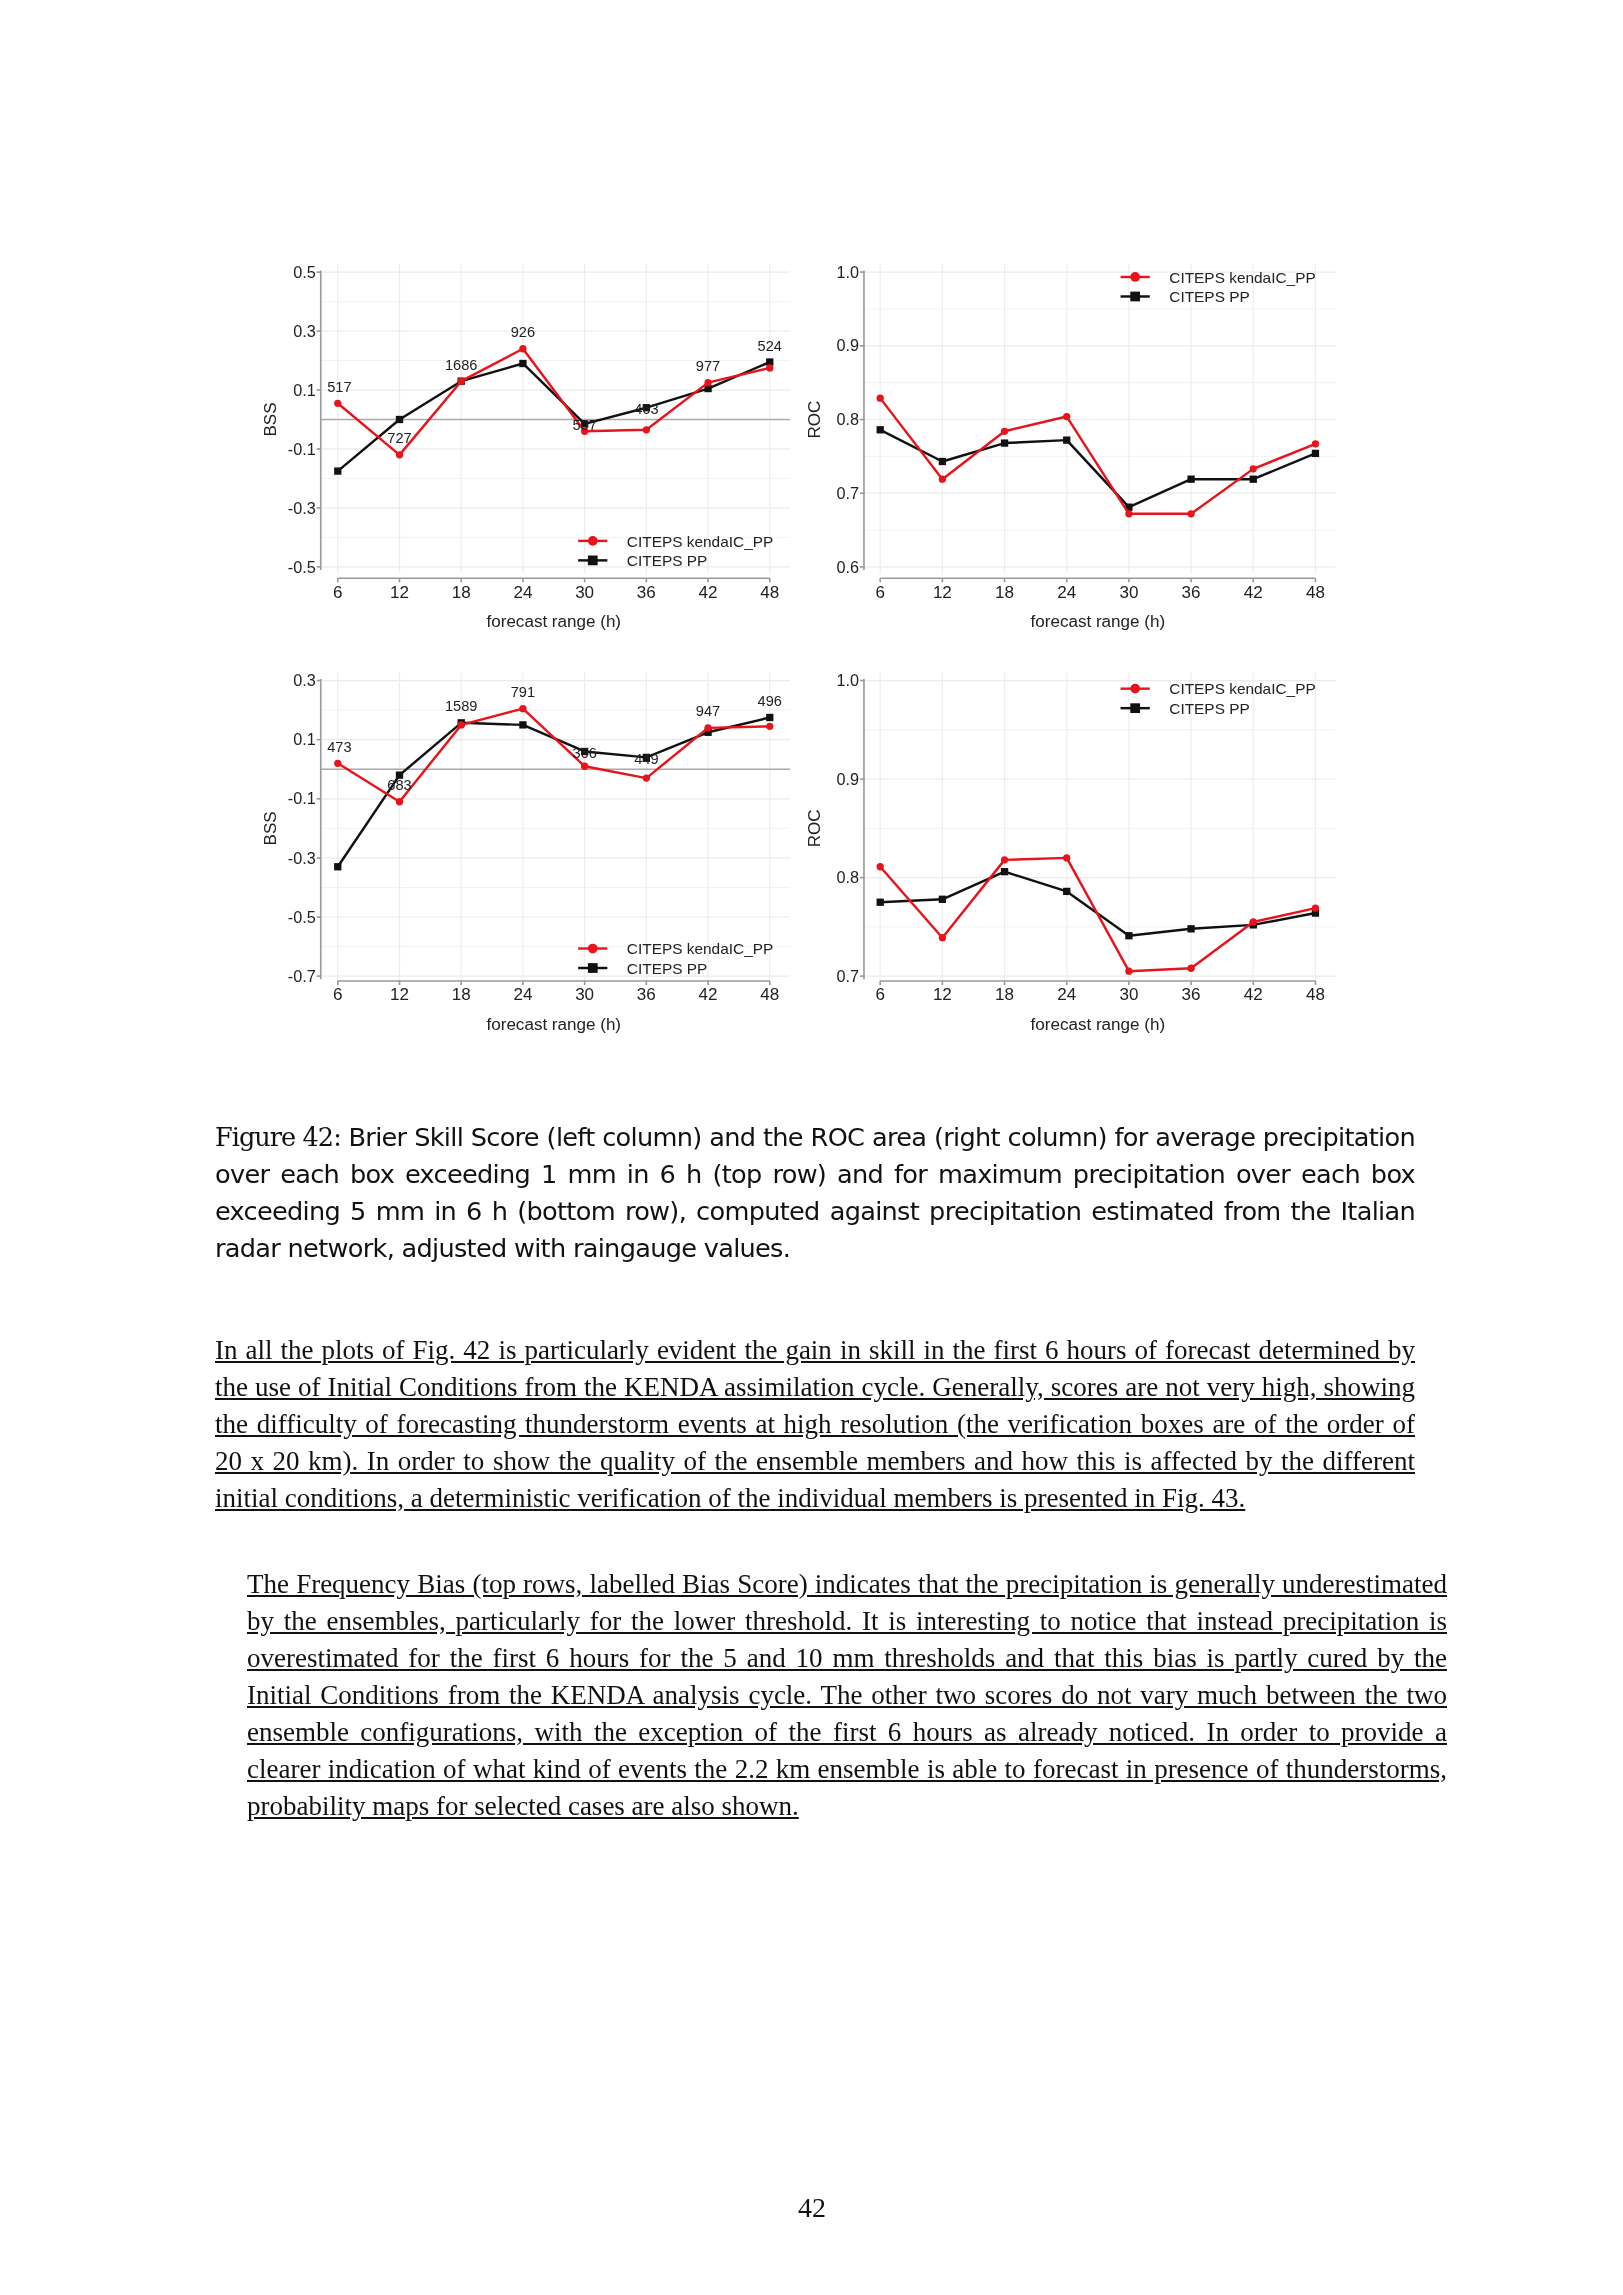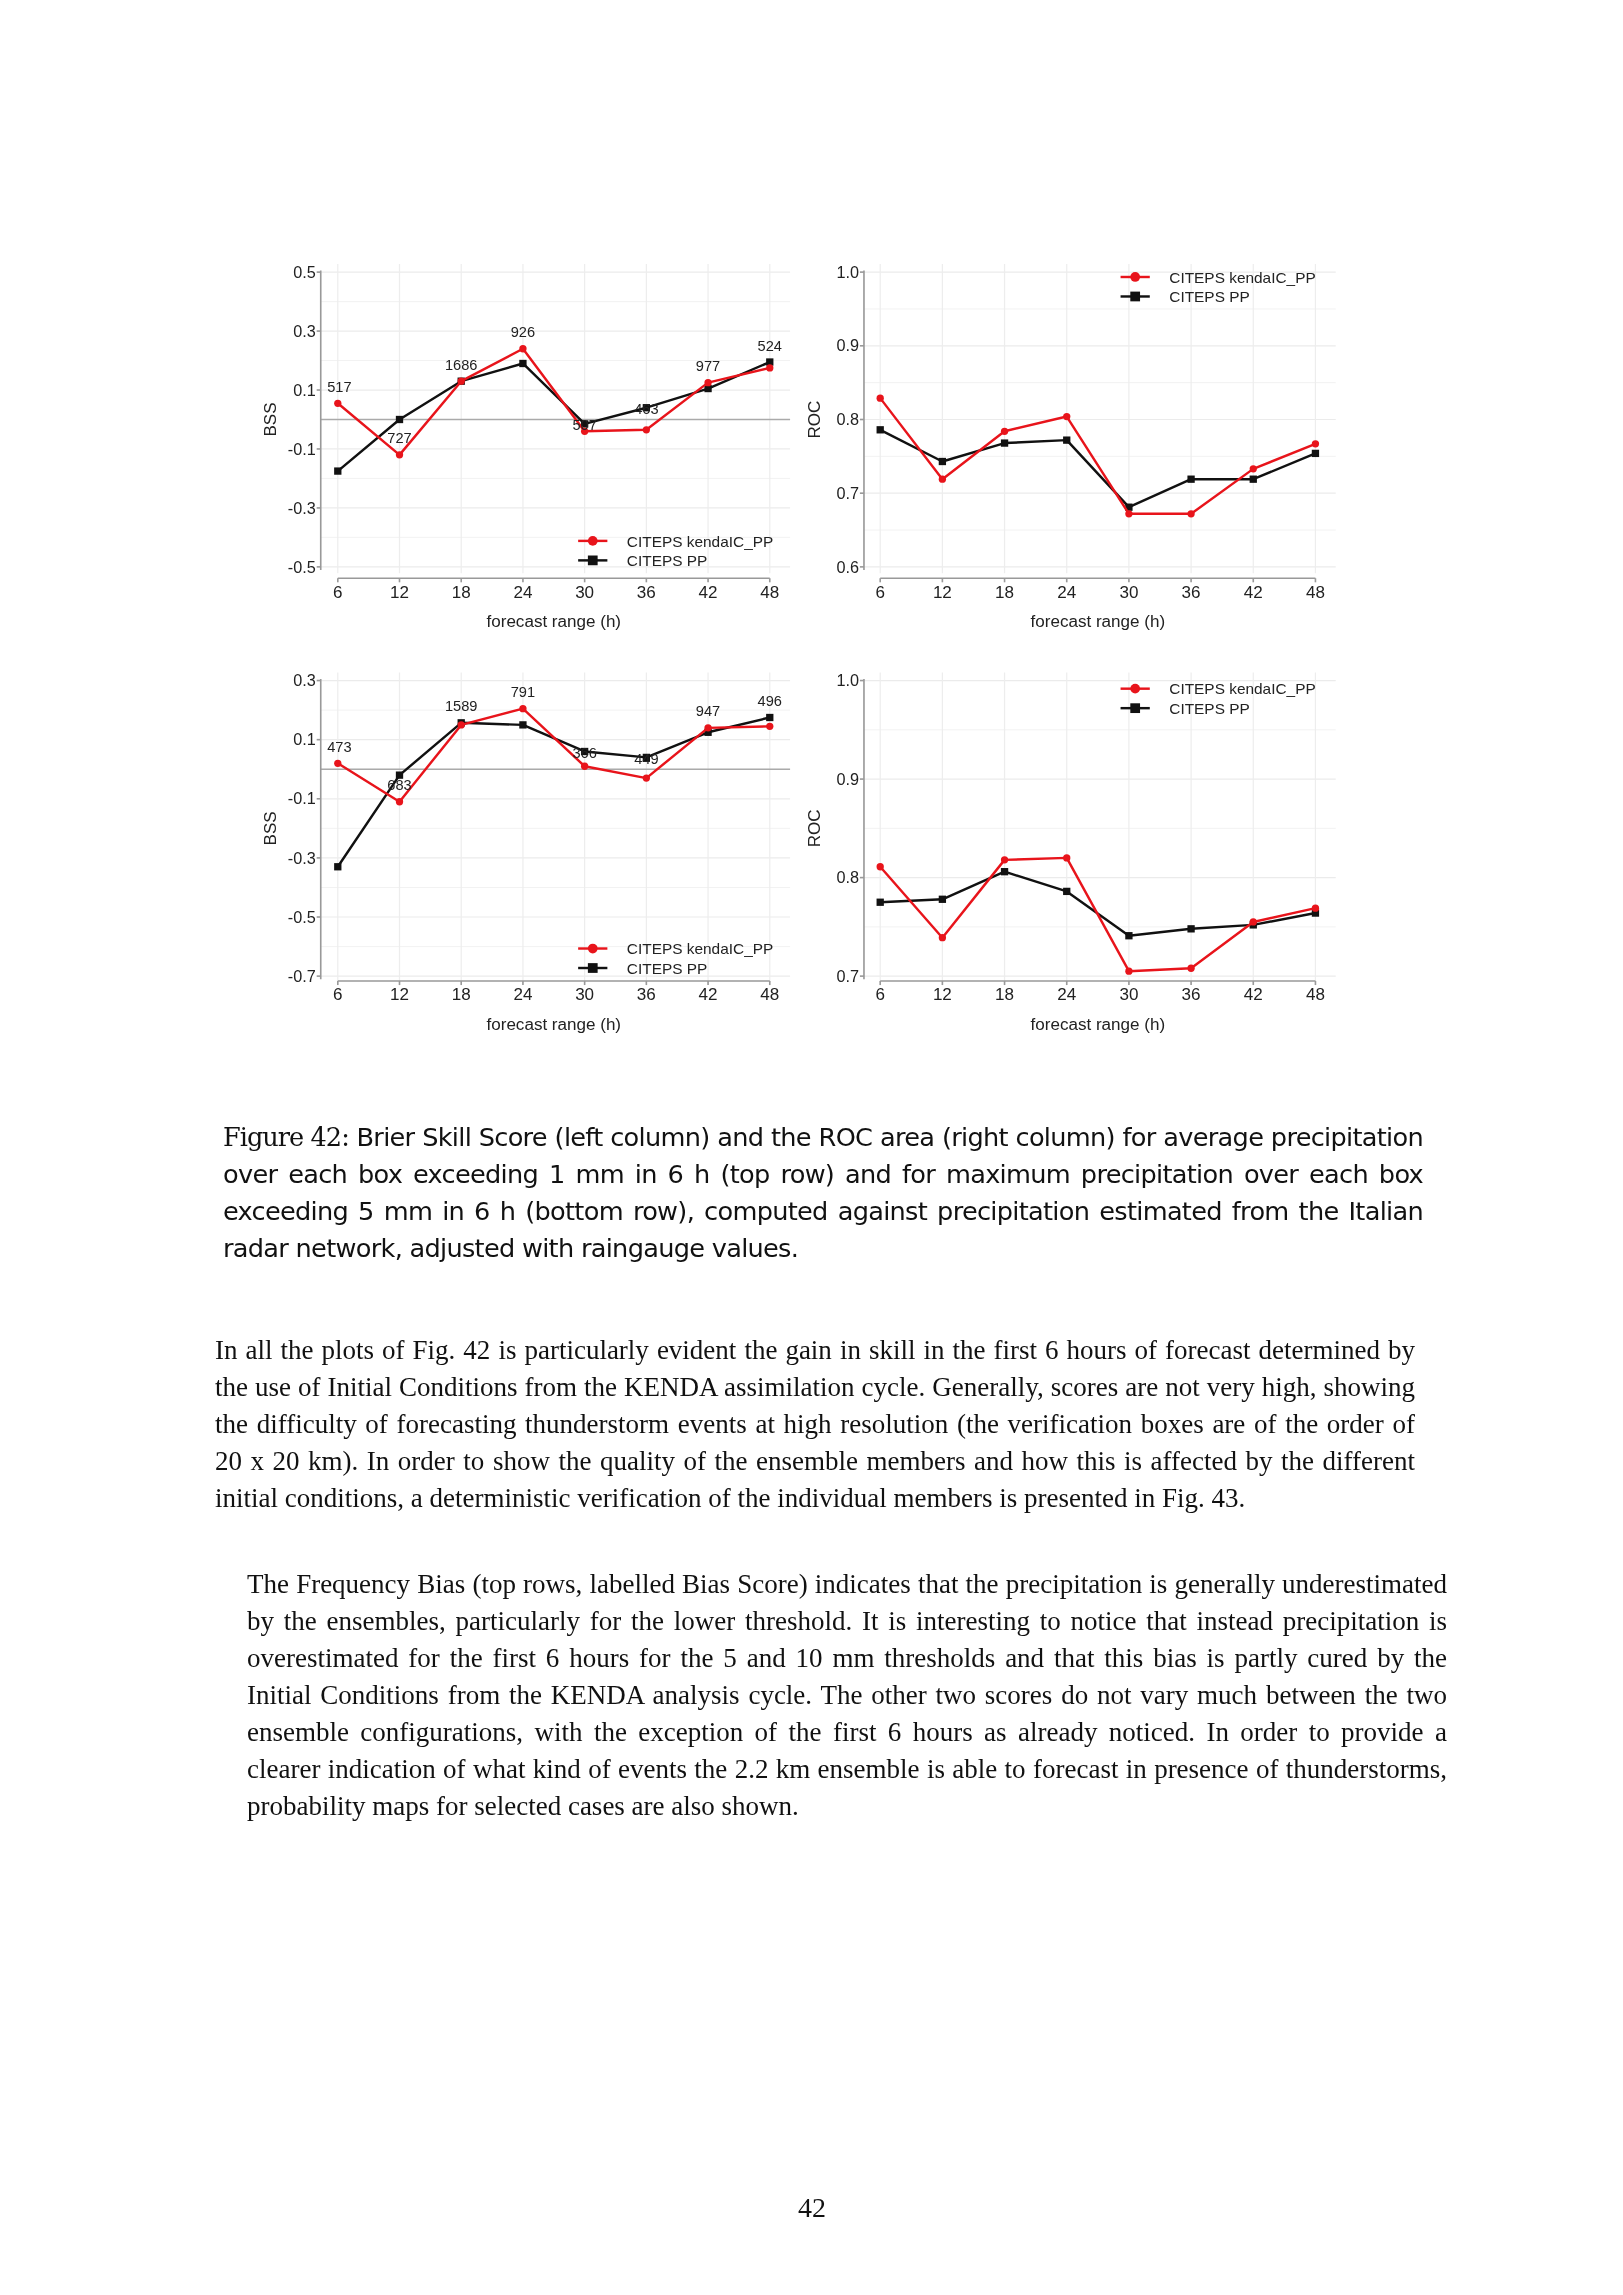--- a/index.html
+++ b/index.html
@@ -4,27 +4,27 @@
 <style>
   html, body { margin: 0; padding: 0; background: #ffffff; }
   body { width: 1624px; height: 2295px; position: relative; overflow: hidden; }
   .page { position: absolute; left: 0; top: 0; width: 1624px; height: 2295px; background: #fff; }
   .chart { position: absolute; }
   .chart svg { display: block; overflow: visible; }
   .chart text { font-family: "Liberation Sans", sans-serif; fill: #222; }
   .caption {
     position: absolute; left: 215px; top: 1119px; width: 1200px;
     font-family: "DejaVu Sans", sans-serif; font-size: 25.6px; line-height: 37px;
-    color: #111; text-align: justify; letter-spacing: -0.7px; margin-left: 8px;
+    color: #111; text-align: justify; letter-spacing: -0.7px;
   }
   .caption .fig-label { font-family: "DejaVu Serif", serif; letter-spacing: -1px; }
   .body-text {
     position: absolute; left: 215px; width: 1200px;
     font-family: "Liberation Serif", serif; font-size: 27px; line-height: 37px;
-    color: #111; text-align: justify; margin: 0;
+    color: #111; text-align: justify; margin: 0; text-decoration: underline;
   }
   .p1 { top: 1332px; }
   .p2 { top: 1566px; margin-left: 32px; }
   .page-number {
     position: absolute; left: 0; width: 1624px; top: 2192px; text-align: center;
     font-family: "Liberation Serif", serif; font-size: 28px; color: #111;
   }
 </style>
 </head>
 <body>

